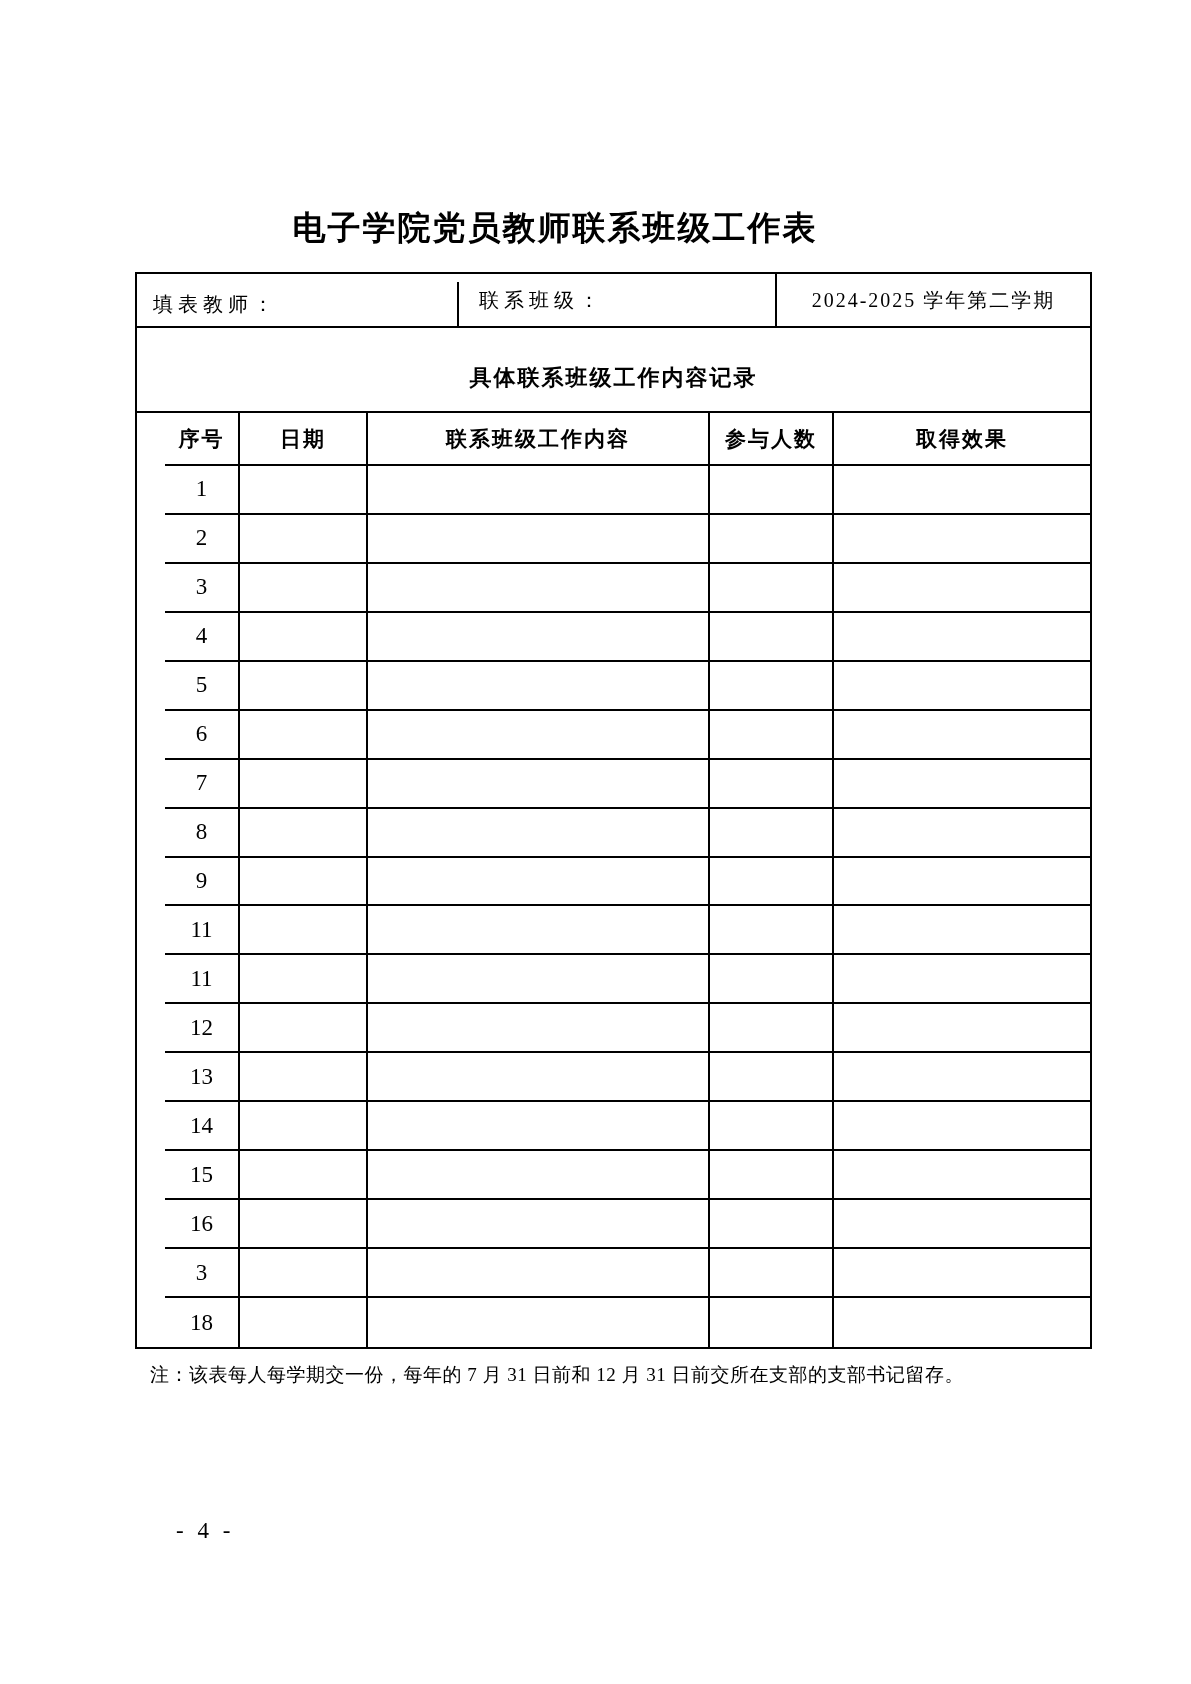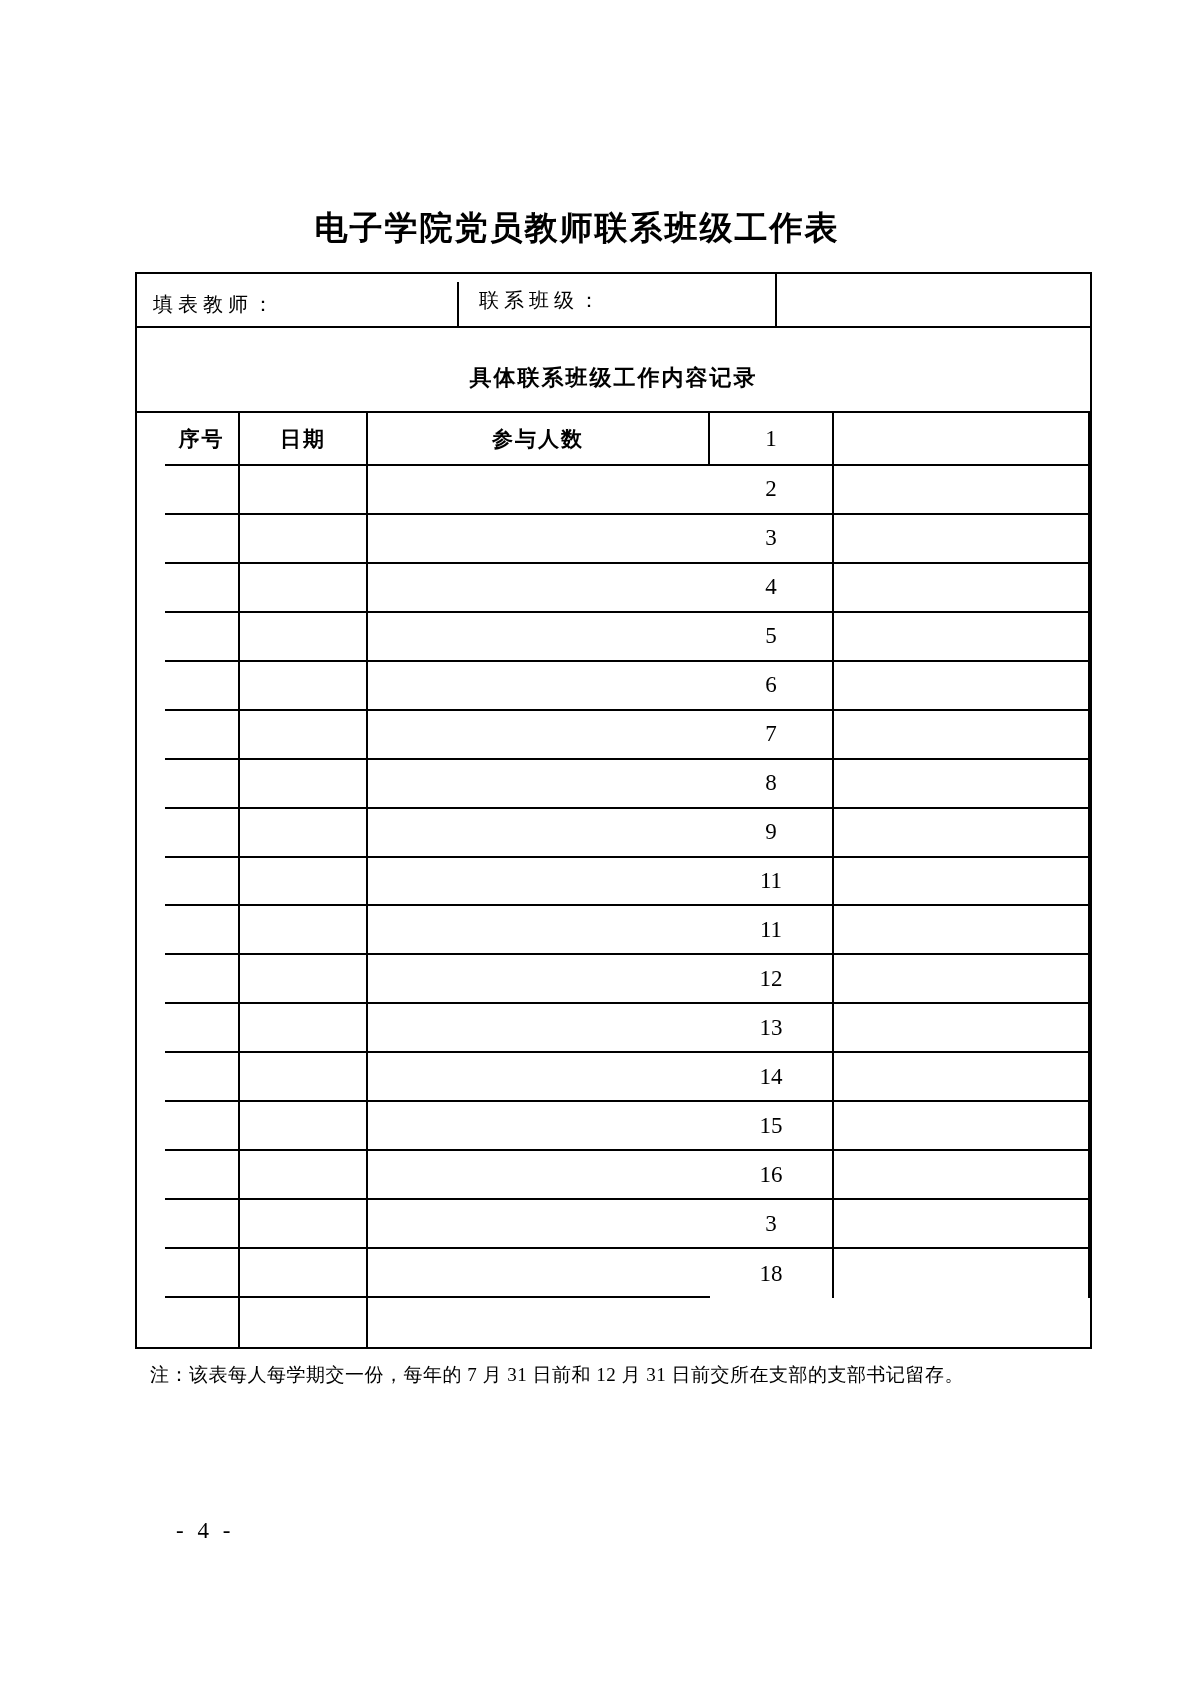--- a/index.html
+++ b/index.html
@@ -7,21 +7,21 @@
     width:1191px; height:1684px;
     background:#ffffff;
     position:relative;
     font-family:"Liberation Serif","DejaVu Serif",serif;
     color:#000000;
   }
   .page { position:absolute; inset:0; background:#ffffff; }
 
   .title {
     position:absolute;
-    left:139px; top:206px; width:876px;
+    left:117px; top:206px; width:876px;
     text-align:center;
     font-family:"DejaVu Sans","Liberation Sans",sans-serif;
     font-weight:bold;
     font-size:33px;
     letter-spacing:2px;
     white-space:nowrap;
   }
 
   .form {
     position:absolute;
@@ -105,28 +105,33 @@
 
   <div class="form">
 
     <div class="info-row">
       <div class="info-cell info-c1">
         <span>填表教师：</span>
       </div>
       <div class="info-cell info-c2">
         <span>联系班级：</span>
       </div>
+      <div class="info-cell info-c3">
+        <span>2024-2025 学年第二学期</span>
+      </div>
     </div>
 
     <div class="section-row">具体联系班级工作内容记录</div>
 
     <div class="grid" id="grid">
         <div class="cell hdr c0">序号</div>
         <div class="cell hdr c1">日期</div>
+        <div class="cell hdr c2">联系班级工作内容</div>
         <div class="cell hdr c3">参与人数</div>
+        <div class="cell hdr c4">取得效果</div>
         <div class="cell body c0">1</div>
         <div class="cell body c1"></div>
         <div class="cell body c2"></div>
         <div class="cell body c3"></div>
         <div class="cell body c4"></div>
         <div class="cell body c0">2</div>
         <div class="cell body c1"></div>
         <div class="cell body c2"></div>
         <div class="cell body c3"></div>
         <div class="cell body c4"></div>

